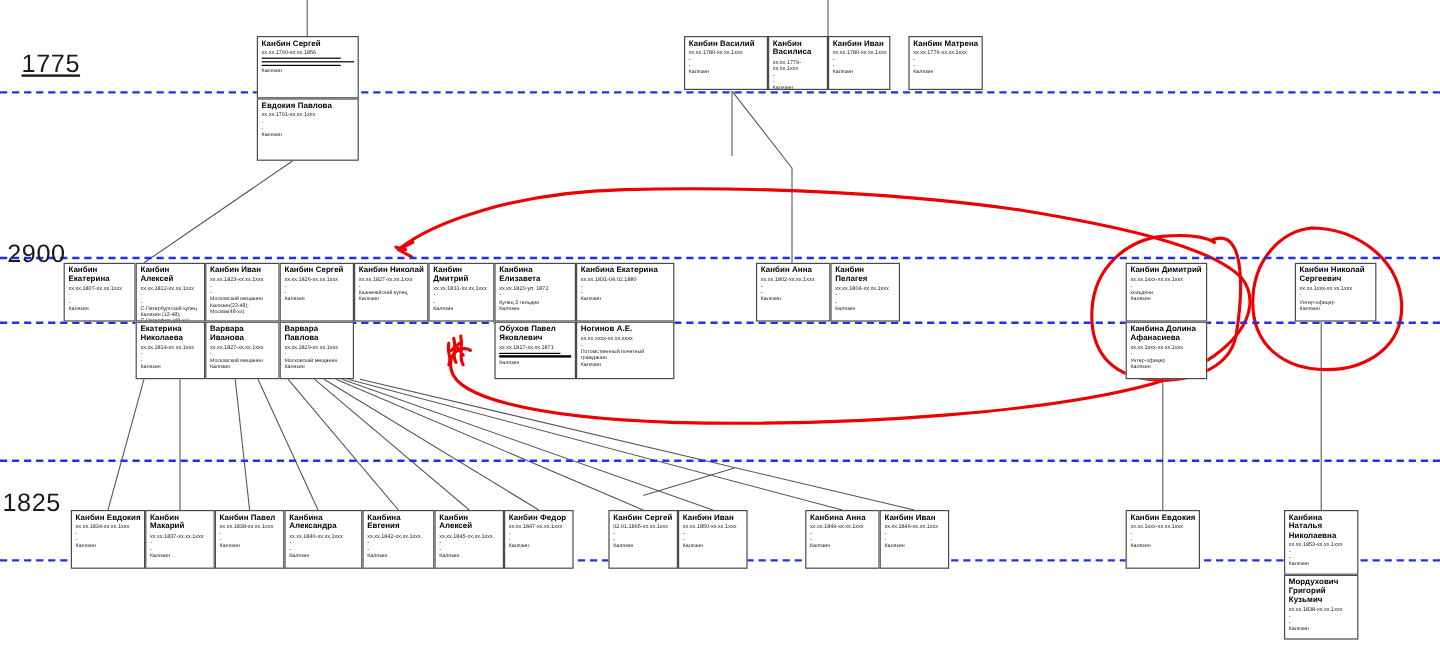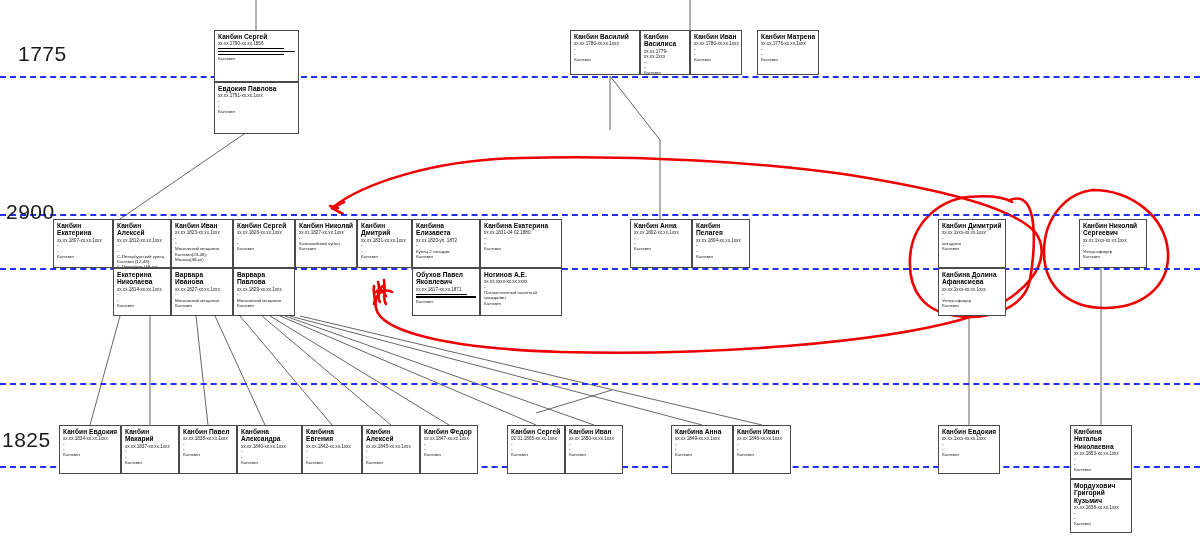--- a/index.html
+++ b/index.html
@@ -89,23 +89,23 @@
   </svg>
 
   <div id="grid-host">
       <div class="gridline" style="top: 76px; border-top-color: rgb(32, 48, 238);"></div>
       <div class="gridline" style="top: 214px; border-top-color: rgb(32, 48, 238);"></div>
       <div class="gridline" style="top: 268px; border-top-color: rgb(32, 48, 238);"></div>
       <div class="gridline" style="top: 383px; border-top-color: rgb(32, 48, 238);"></div>
       <div class="gridline" style="top: 466px; border-top-color: rgb(32, 48, 238);"></div>
     </div>
   <div id="label-host">
-      <div class="yearlabel" style="left: 18px; top: 42px;">1775</div>
+      <div class="yearlabel" style="left: 18px; top: 42px; text-decoration: underline;">1775</div>
       <div class="yearlabel" style="left: 6px; top: 200px;">2900</div>
-      <div class="yearlabel" style="left: 2px; top: 408px; margin-top: 20px;">1825</div>
+      <div class="yearlabel" style="left: 2px; top: 408px;">1825</div>
     </div>
 
   <div id="cards-host">
       <div class="card" style="left: 214px; top: 30px; width: 85px; height: 52px;">
         <div class="nm">Канбин Сергей</div>
         <div class="dt">хх.хх.1790-хх.хх.1856</div>
         <span class="strike"></span>
         <span class="strike thick wide"></span>
         <span class="strike"></span>
         <div class="pl">Калязин</div>

